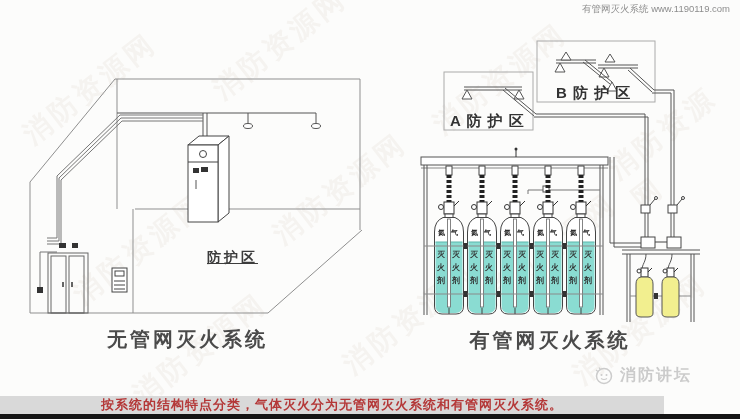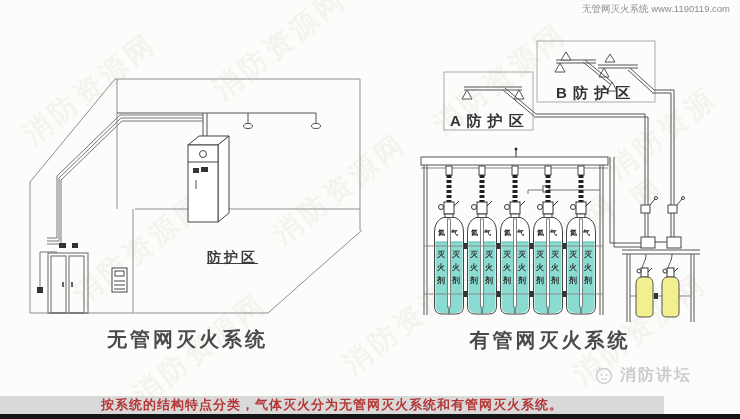--- a/index.html
+++ b/index.html
@@ -216,21 +216,21 @@
       <g>
         <rect x="667" y="268" width="7" height="9" fill="#fff" stroke="#333"></rect>
         <circle cx="665" cy="271" r="2" fill="#fff" stroke="#333"></circle>
           <line x1="674" y1="272" x2="678" y2="268" stroke="#333"></line>
         <path d="M662,284 Q662,278 667,277 L674,277 Q679,278 679,284 L679,313 Q679,317 674,317 L667,317 Q662,317 662,313 Z" stroke="#555" fill="#F2EF8F"></path>
       </g>
       <rect x="654" y="293" width="4" height="6" fill="#333"></rect>
     </g>
   </svg>
 
-  <div class="ov credit" style="left:555px;top:3px;width:175px">无管网灭火系统 www.1190119.com</div>
+  <div class="ov credit" style="left:555px;top:3px;width:175px">有管网灭火系统 www.1190119.com</div>
 
   <div class="ov zone-label" style="left:450px;top:112px">A 防 护 区</div>
   <div class="ov zone-label" style="left:556px;top:84px">B 防 护 区</div>
 
   <div class="ov big-zone" style="left:207px;top:249px">防护区</div>
 
   <div class="ov caption" style="left:95px;top:326px;width:185px">无管网灭火系统</div>
   <div class="ov caption" style="left:455px;top:327px;width:190px">有管网灭火系统</div>
 
   <div class="ov gas-label" style="left:438px;top:228px">氮气</div>

